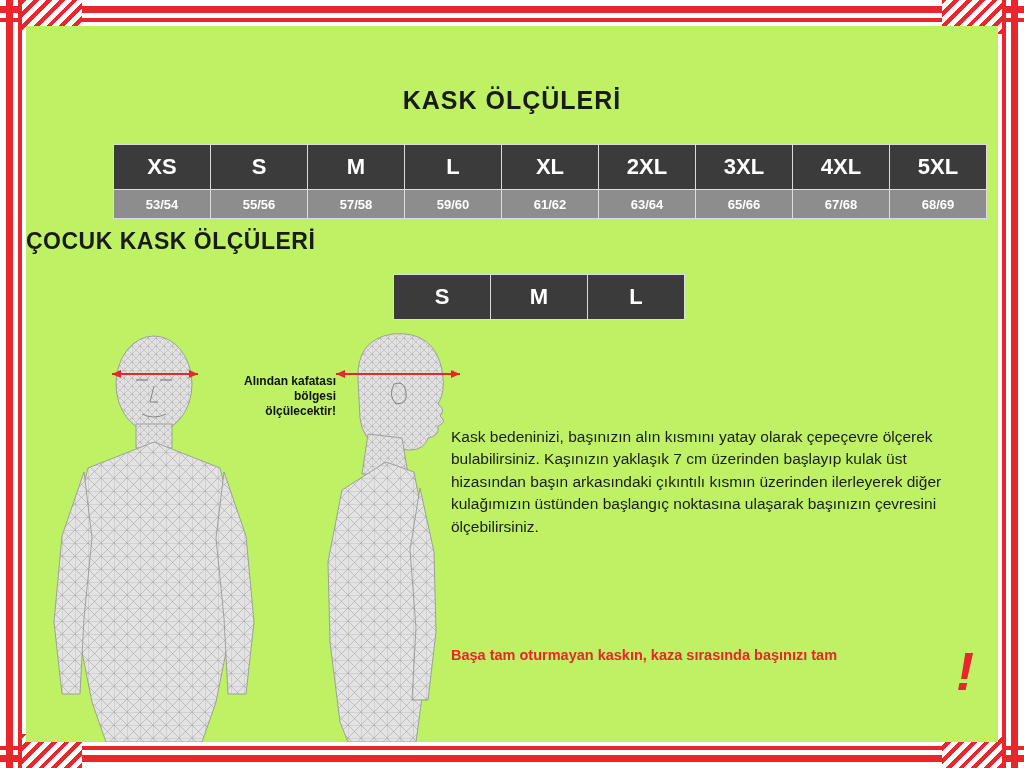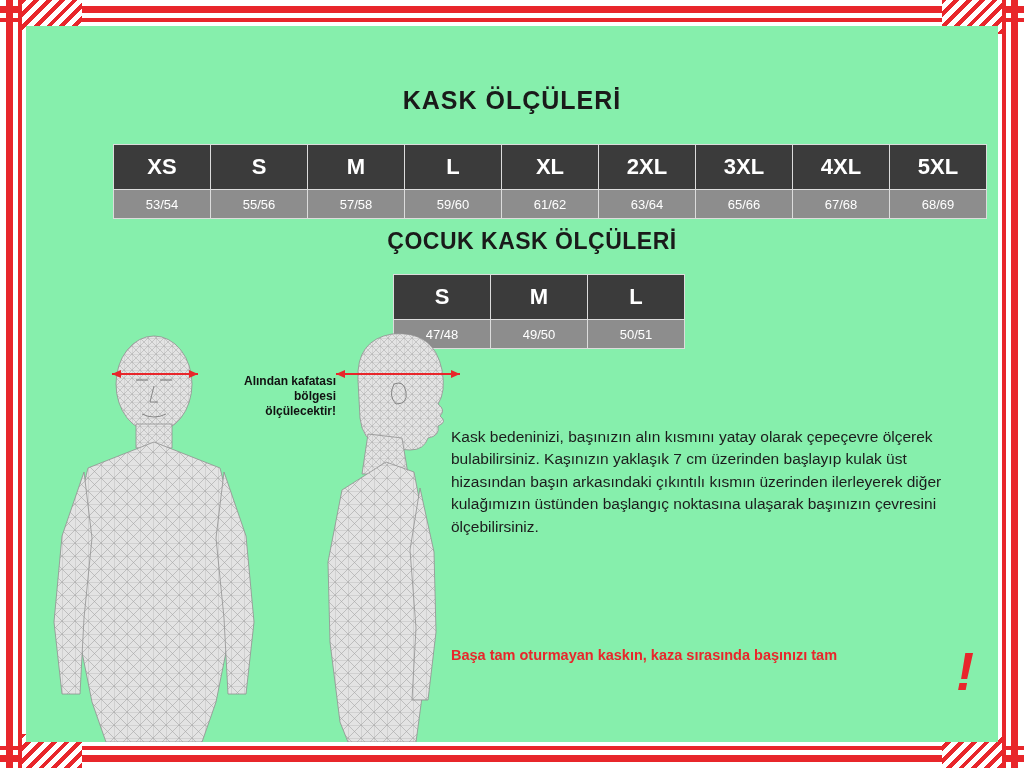--- a/index.html
+++ b/index.html
@@ -55,45 +55,43 @@
   .hatch-bl { left: 22px;  bottom: 0px; }
   .hatch-br { right: 22px; bottom: 0px; }
 
   
   .content {
     position: absolute;
     left: 26px;
     top: 26px;
     width: 972px;
     height: 716px;
-    background: #86efac;
+    background: #bef264;
     overflow: hidden;
   }
 
   
   .main-title {
     position: absolute;
     left: 0; top: 60px;
     width: 972px;
     text-align: center;
     font-size: 25px;
     font-weight: bold;
     letter-spacing: 1px;
     color: #1a1a1a;
   }
   .child-title {
     position: absolute;
     left: 0; top: 202px;
     width: 972px;
-    text-align: center;
     font-size: 23px;
     font-weight: bold;
     letter-spacing: 0.5px;
     color: #1a1a1a;
-    margin-left: 20px;
   }
 
   
   .size-table {
     position: absolute;
     border-collapse: collapse;
   }
   .size-table td {
     text-align: center;
     vertical-align: middle;
@@ -102,21 +100,21 @@
   }
   .size-table .hdr-row td {
     background: #3b3b3b;
     font-size: 22px;
     font-weight: bold;
     height: 42px;
   }
   .size-table .val-row td {
     background: #8d8d8d;
     font-size: 13px;
-    font-weight: normal;
+    font-weight: bold;
     height: 26px;
   }
 
   #adult-table { left: 87px; top: 118px; }
   #adult-table td { width: 94px; }
 
   #child-table { left: 367px; top: 248px; }
   #child-table td { width: 94px; }
 
   
@@ -228,25 +226,20 @@
       </tbody>
     </table>
 
     <table class="size-table" id="child-table">
       <tbody>
         <tr class="hdr-row">
           <td>S</td>
           <td>M</td>
           <td>L</td>
         </tr>
-        <tr class="val-row">
-          <td>47/48</td>
-          <td>49/50</td>
-          <td>50/51</td>
-        </tr>
       </tbody>
     </table>
 
     <div class="figures">
       <svg width="430" height="420" viewBox="0 0 430 420" xmlns="http://www.w3.org/2000/svg" aria-hidden="true">
         <defs>
           <pattern id="mesh" width="13" height="13" patternUnits="userSpaceOnUse">
             <path d="M0 0 L13 13 M13 0 L0 13 M0 0 L13 0 M0 0 L0 13" stroke="#9a9a9a" stroke-width="0.6" fill="none"></path>
           </pattern>
           <pattern id="meshfine" width="8" height="8" patternUnits="userSpaceOnUse">

